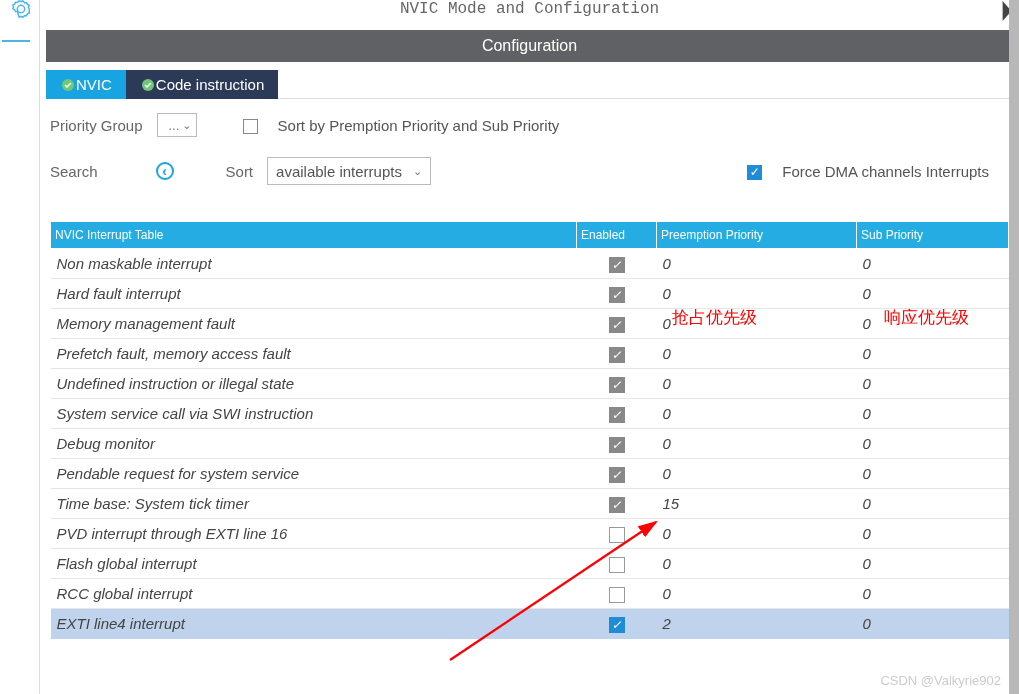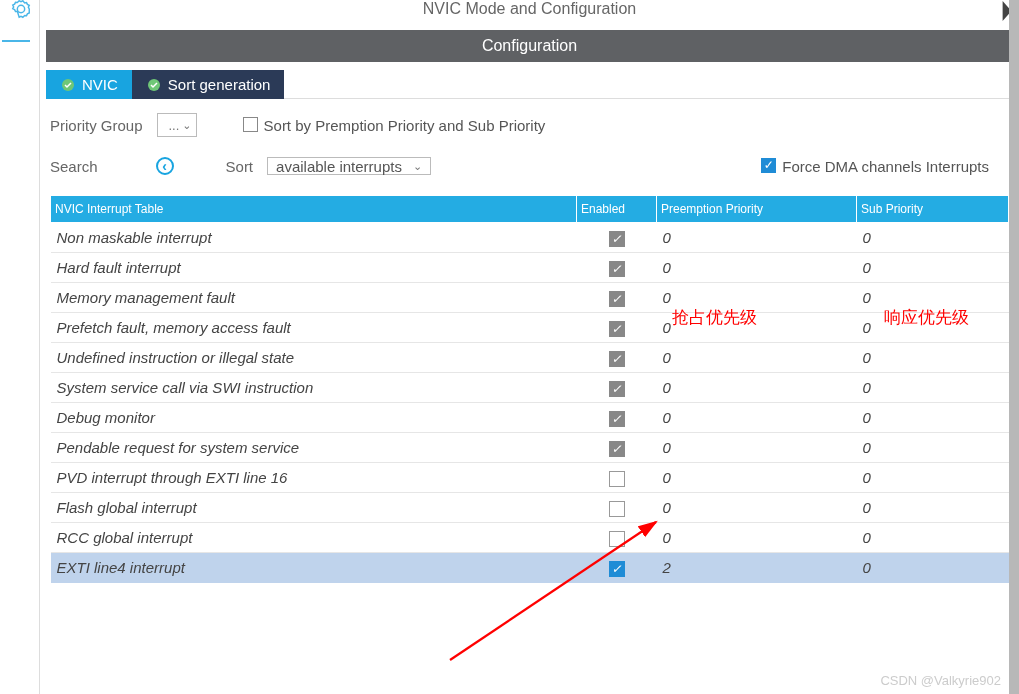--- a/index.html
+++ b/index.html
@@ -2,49 +2,49 @@
 <html><head>
 <meta charset="utf-8">
 <style>
   * { box-sizing: border-box; margin: 0; padding: 0; }
   body { font-family: Arial, sans-serif; font-size: 14px; background: #fff; color: #333; position: relative; width: 1019px; height: 694px; overflow: hidden; }
   .left-rail { position: absolute; left:0; top:0; width:40px; height:100%; border-right:1px solid #ddd; background:#fff; }
   .left-rail .gear { position:absolute; top:-2px; left:10px; color:#4AB6E8; }
   .left-rail .underline { position:absolute; top:40px; left:2px; width:28px; height:2px; background:#4AB6E8; }
 
   .main { position:absolute; left:40px; top:0; right:0; height:100%; }
-  .title-bar { height:30px; line-height:18px; text-align:center; color:#666; font-size:16px; padding-top:0; position:relative; }
+  .title-bar { height:30px; line-height:18px; text-align:center; color:#666; font-size:16px; padding-top:0; position:relative;font-family:Liberation Mono, monospace; }
   .scroll-arrow { position:absolute; right:2px; top:0; width:20px; height:26px; }
   .scroll-arrow svg { width:16px; height:22px; }
 
   .config-banner { background:#5f6164; color:#fff; text-align:center; height:32px; line-height:32px; font-size:16px; margin:0 6px 0 6px; }
 
   .tabs { display:flex; margin: 8px 6px 0 6px; }
-  .tab { display:flex; align-items:center; gap:6px; padding:6px 14px; font-size:15px; cursor:pointer; }
+  .tab { display:flex; align-items:center; padding:6px 14px; font-size:15px; cursor:pointer; }
   .tab.active { background:#18A4E0; color:#fff; }
   .tab.inactive { background:#2B3A57; color:#fff; }
   .tab .checkcircle { width:16px; height:16px; display:inline-flex; align-items:center; justify-content:center; }
   .tab.active .checkcircle svg circle { fill:#6FC777; }
   .tab.inactive .checkcircle svg circle { fill:#6FC777; }
   .tab-strip-filler { flex:1; border-bottom:1px solid #ddd; }
 
   .controls-row { display:flex; align-items:center; padding:14px 10px 0 10px; gap:14px; font-size:15px; color:#555; }
-  .controls-row.row2 { padding-top:20px; padding-bottom:20px; }
+  .controls-row.row2 { padding-top:20px; padding-bottom:36px; }
   .label-gray { color:#666; }
   .mini-select { border:1px solid #bbb; background:#fff; height:24px; width:40px; display:flex; align-items:center; justify-content:flex-end; padding-right:4px; color:#777; font-size:13px; }
   .chevron-down { font-size:11px; color:#777; margin-left:3px; }
-  .chk { display:flex; align-items:flex-start; gap:6px; cursor:pointer; }
+  .chk { display:flex; align-items:flex-end; gap:20px; cursor:pointer; }
   .chk .box { width:15px; height:15px; border:1.5px solid #888; display:flex; align-items:center; justify-content:center; font-size:12px; }
   .chk .box.checked { background:#1F8CD6; border-color:#1F8CD6; color:#fff; }
   .chk .box.off { background:#fff; }
 
   .search-ico { width:18px; height:18px; border:2px solid #18A4E0; border-radius:50%; display:flex; align-items:center; justify-content:center; color:#18A4E0; }
   .search-ico::after { content:"‹"; font-size:14px; font-weight:bold; }
 
-  .show-select { border:1px solid #bbb; height:18px; display:flex; align-items:center; padding:0 8px; font-size:15px; color:#555; gap:8px; }
+  .show-select { border:1px solid #bbb; height:28px; display:flex; align-items:center; padding:0 8px; font-size:15px; color:#555; gap:8px; }
 
   .flex-spacer { flex:1; }
 
   .tbl { width: calc(100% - 20px); margin:0 10px; border-collapse:collapse; table-layout:fixed; }
   .tbl th { background:#24ACE3; color:#fff; font-weight:normal; font-size:12px; padding:6px 4px; border:1px solid #fff; text-align:left; }
   .tbl th.col-name { width:526px; }
   .tbl th.col-en { width:80px; }
   .tbl th.col-pre { width:200px; }
   .tbl th.col-sub { width:auto; }
   .tbl td { border-top:1px solid #e6e6e6; padding:4px 6px; font-size:15px; color:#444; height:30px; vertical-align:middle;font-style:italic; }
@@ -101,21 +101,21 @@
         </span>
       <span>NVIC</span>
     </div>
     <div class="tab inactive">
       <span class="checkcircle">
           <svg width="14" height="14">
             <circle cx="7" cy="7" r="6"></circle>
             <path d="M4 7l2 2 4-4" stroke="#fff" stroke-width="1.5" fill="none"></path>
           </svg>
         </span>
-      <span>Sort generation</span>
+      <span>Code instruction</span>
     </div>
     <div class="tab-strip-filler"></div>
   </div>
 
   <div class="controls-row">
     <span class="label-gray">Priority Group</span>
     <div class="mini-select">
       <span>...</span>
       <span class="chevron-down">⌄</span>
     </div>
@@ -197,20 +197,26 @@
           <td class="val-normal">0</td>
           <td class="val-normal">0</td>
         </tr>
         <tr>
           <td>Pendable request for system service</td>
           <td class="col-en"><span class="cb on"></span></td>
           <td class="val-normal">0</td>
           <td class="val-normal">0</td>
         </tr>
         <tr>
+          <td>Time base: System tick timer</td>
+          <td class="col-en"><span class="cb on"></span></td>
+          <td class="val-normal">15</td>
+          <td class="val-normal">0</td>
+        </tr>
+        <tr>
           <td>PVD interrupt through EXTI line 16</td>
           <td class="col-en"><span class="cb off"></span></td>
           <td class="val-normal">0</td>
           <td class="val-normal">0</td>
         </tr>
         <tr>
           <td>Flash global interrupt</td>
           <td class="col-en"><span class="cb off"></span></td>
           <td class="val-normal">0</td>
           <td class="val-normal">0</td>

